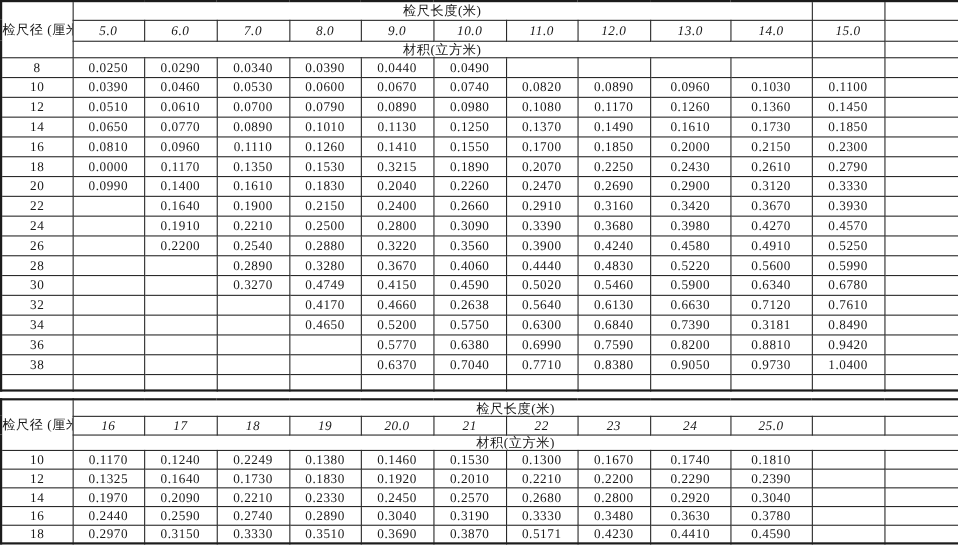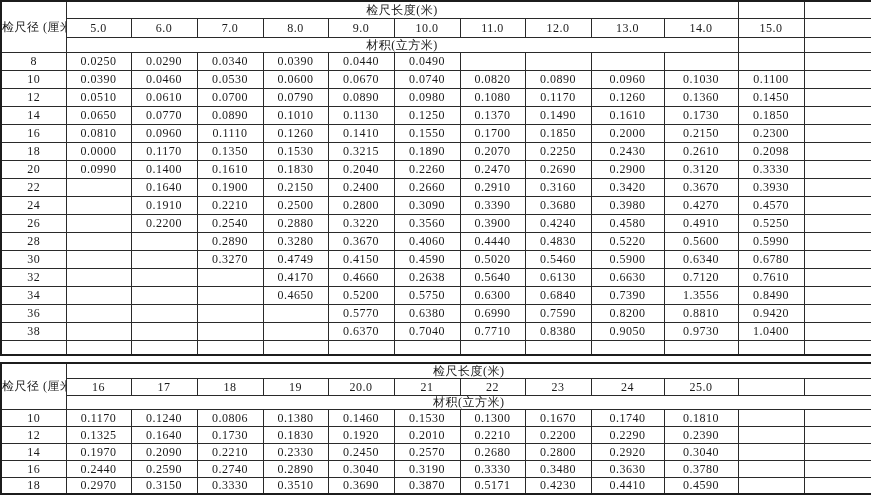--- a/index.html
+++ b/index.html
@@ -22,21 +22,21 @@
   td.dia-head{
     font-size:13px;letter-spacing:0;
     white-space:pre-line;line-height:1.25;
   }
   td.span-head{font-size:13px;letter-spacing:1px;}
   td.col-head{font-size:13px;}
   td.dia{
     text-align:right;padding-right:3px;font-size:13px;
   }
   tr.hr1{height:17px;}
-  tr.hr2{height:19px;}
+  tr.hr2{height:19px;font-style:italic;}
   tr.hr3{height:15px;}
   #t1 tbody tr{height:18px;}
   #t1 tbody tr.empty-row{height:15px;}
   #gap{height:6px;}
   #t2 thead tr.hr1{height:15px;}
   #t2 thead tr.hr2{height:17px;}
   #t2 thead tr.hr3{height:14px;}
   #t2 tbody tr{height:17px;}
 </style>
 </head>
@@ -169,21 +169,21 @@
           <td>0.0000</td>
           <td>0.1170</td>
           <td>0.1350</td>
           <td>0.1530</td>
           <td>0.3215</td>
           <td>0.1890</td>
           <td>0.2070</td>
           <td>0.2250</td>
           <td>0.2430</td>
           <td>0.2610</td>
-          <td>0.2098</td>
+          <td>0.2790</td>
           <td></td>
         </tr>
         <tr>
           <td class="dia">20</td>
           <td>0.0990</td>
           <td>0.1400</td>
           <td>0.1610</td>
           <td>0.1830</td>
           <td>0.2040</td>
           <td>0.2260</td>
@@ -288,21 +288,21 @@
           <td class="dia">34</td>
           <td></td>
           <td></td>
           <td></td>
           <td>0.4650</td>
           <td>0.5200</td>
           <td>0.5750</td>
           <td>0.6300</td>
           <td>0.6840</td>
           <td>0.7390</td>
-          <td>1.3556</td>
+          <td>0.3181</td>
           <td>0.8490</td>
           <td></td>
         </tr>
         <tr>
           <td class="dia">36</td>
           <td></td>
           <td></td>
           <td></td>
           <td></td>
           <td>0.5770</td>
@@ -387,21 +387,21 @@
       </tr>
       <tr class="hr3">
         <td colspan="12" class="span-head">材积(立方米)</td>
       </tr>
     </thead>
     <tbody>
         <tr>
           <td class="dia">10</td>
           <td>0.1170</td>
           <td>0.1240</td>
-          <td>0.0806</td>
+          <td>0.2249</td>
           <td>0.1380</td>
           <td>0.1460</td>
           <td>0.1530</td>
           <td>0.1300</td>
           <td>0.1670</td>
           <td>0.1740</td>
           <td>0.1810</td>
           <td></td>
           <td></td>
         </tr>

